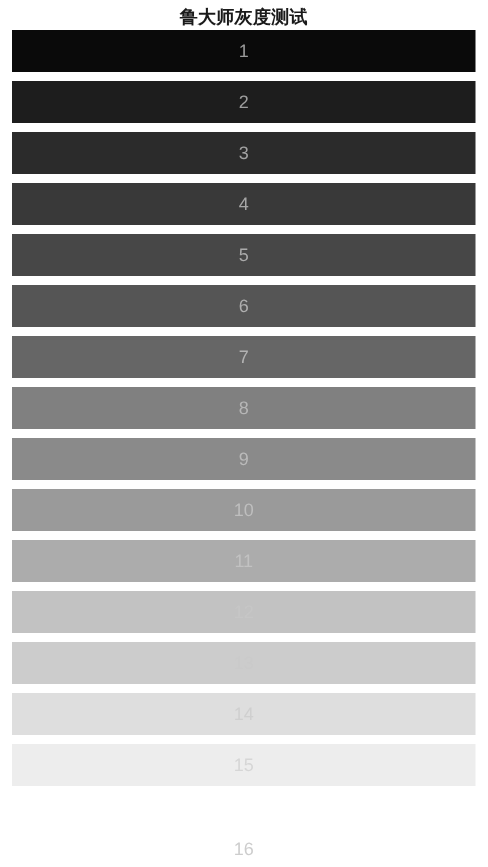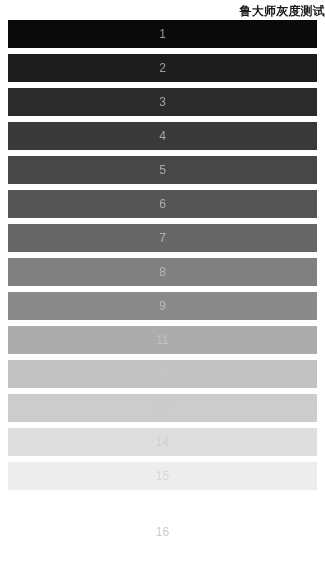--- a/index.html
+++ b/index.html
@@ -15,21 +15,21 @@
   }
   #app {
     width: 325px;
     height: 578px;
     position: relative;
     background: #ffffff;
     box-sizing: border-box;
   }
   #page-title {
     width: 100%;
-    text-align: right;
+    text-align: center;
     font-size: 12px;
     font-weight: bold;
     color: #1a1a1a;
     line-height: 18px;
     height: 18px;
     padding-top: 2px;
     letter-spacing: 0.2px;
     box-sizing: content-box;
   }
   #bar-list {
@@ -83,20 +83,23 @@
       </div>
       <div class="gray-bar" style="background: rgb(102, 102, 102);">
         <span class="gray-bar-label" style="color: rgb(178, 178, 178);">7</span>
       </div>
       <div class="gray-bar" style="background: rgb(128, 128, 128);">
         <span class="gray-bar-label" style="color: rgb(182, 182, 182);">8</span>
       </div>
       <div class="gray-bar" style="background: rgb(138, 138, 138);">
         <span class="gray-bar-label" style="color: rgb(186, 186, 186);">9</span>
       </div>
+      <div class="gray-bar" style="background: rgb(154, 154, 154);">
+        <span class="gray-bar-label" style="color: rgb(190, 190, 190);">10</span>
+      </div>
       <div class="gray-bar" style="background: rgb(172, 172, 172);">
         <span class="gray-bar-label" style="color: rgb(194, 194, 194);">11</span>
       </div>
       <div class="gray-bar" style="background: rgb(194, 194, 194);">
         <span class="gray-bar-label" style="color: rgb(198, 198, 198);">12</span>
       </div>
       <div class="gray-bar" style="background: rgb(204, 204, 204);">
         <span class="gray-bar-label" style="color: rgb(202, 202, 202);">13</span>
       </div>
       <div class="gray-bar" style="background: rgb(222, 222, 222);">

